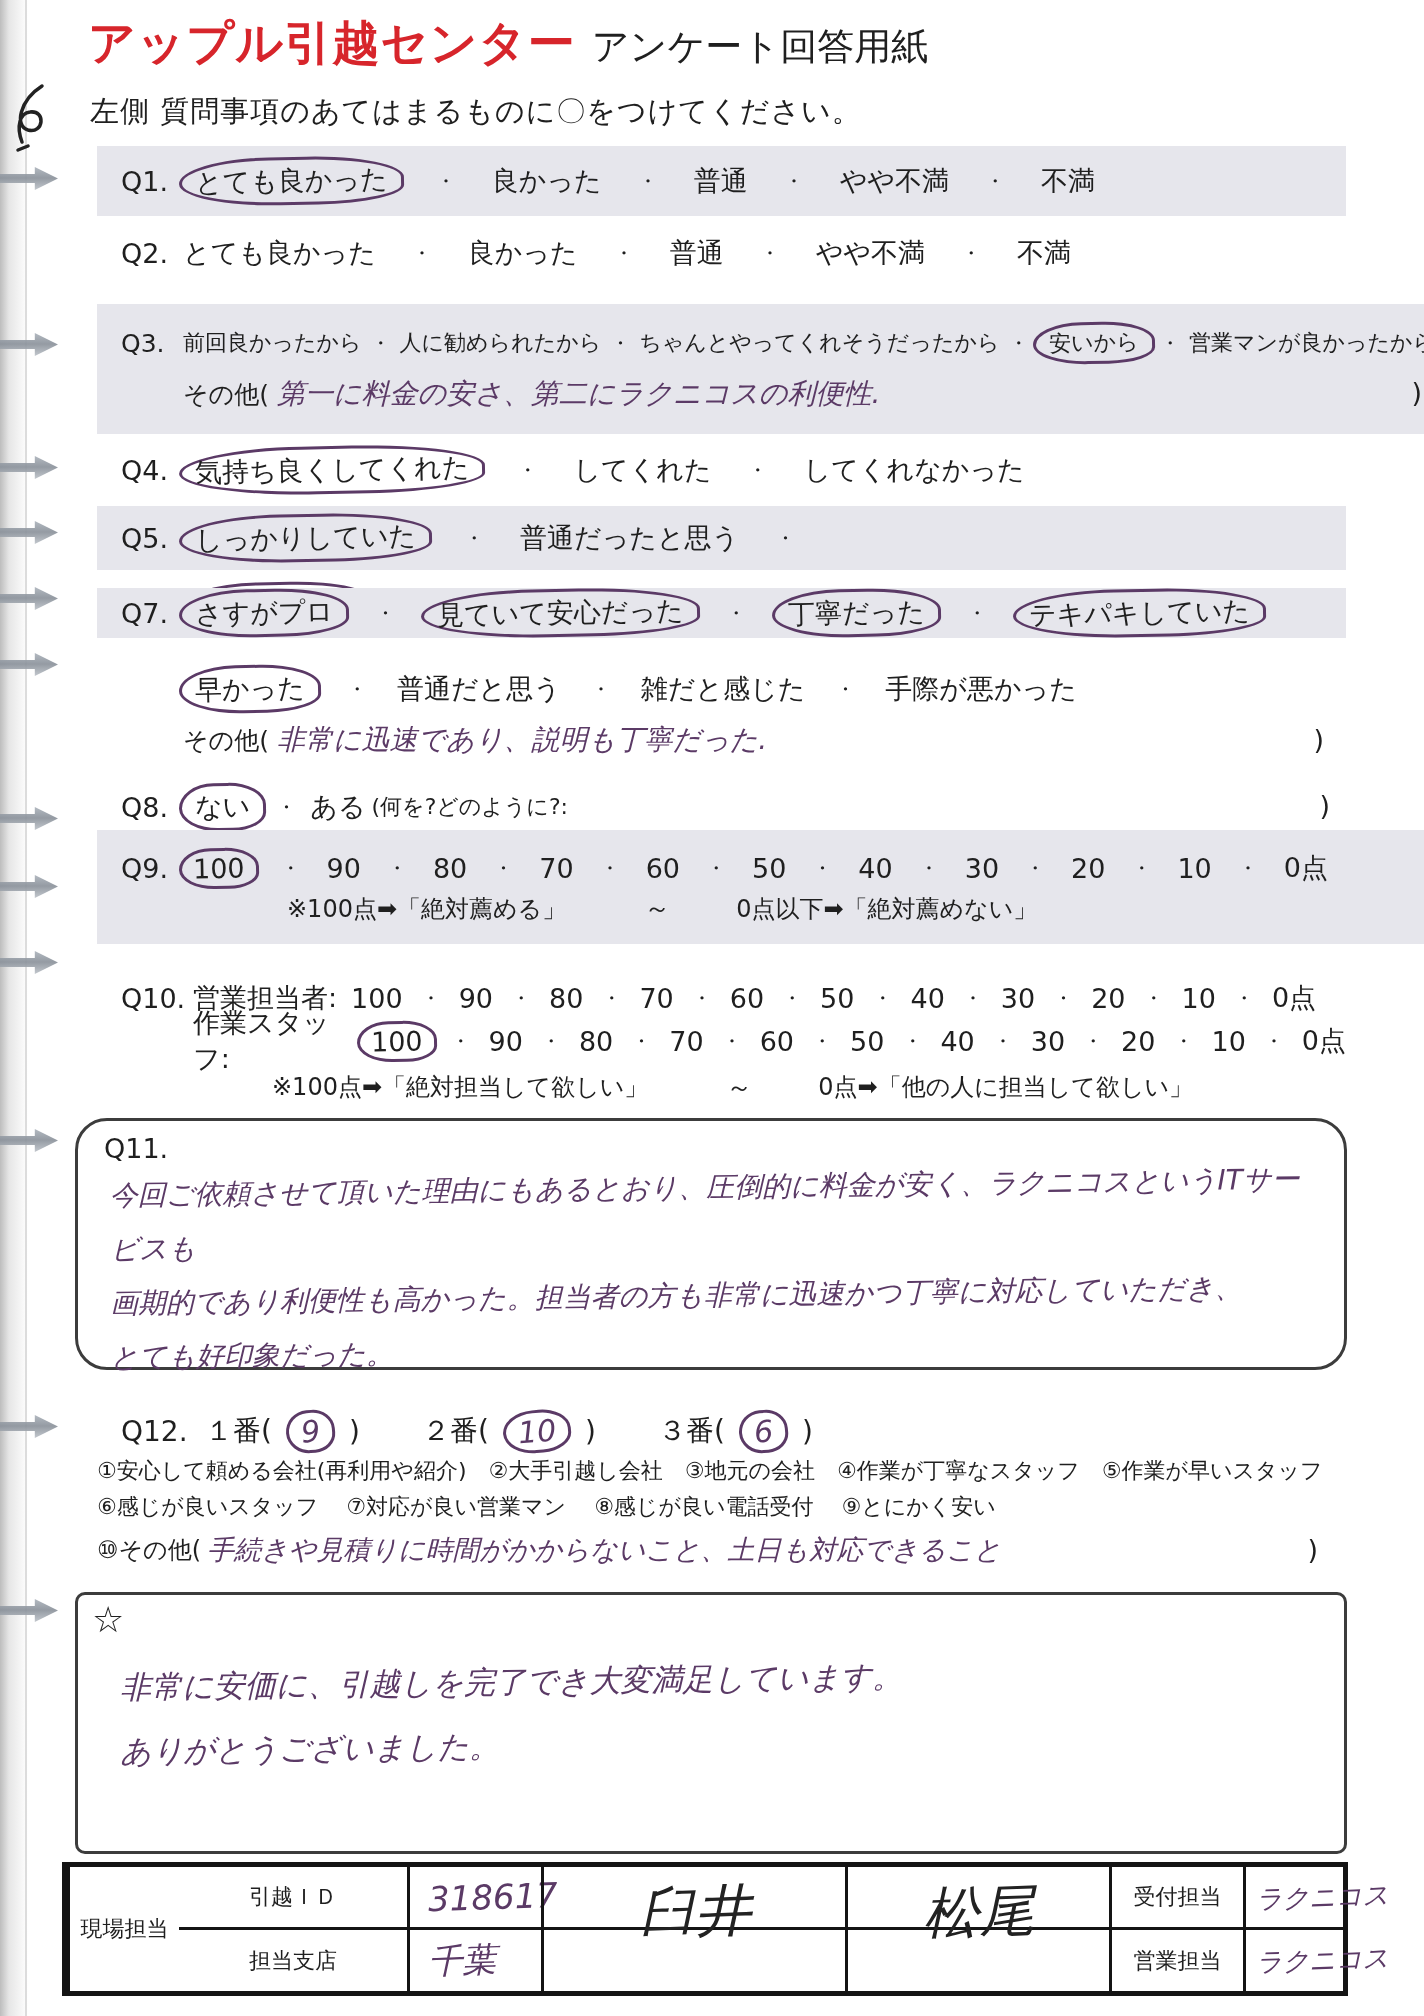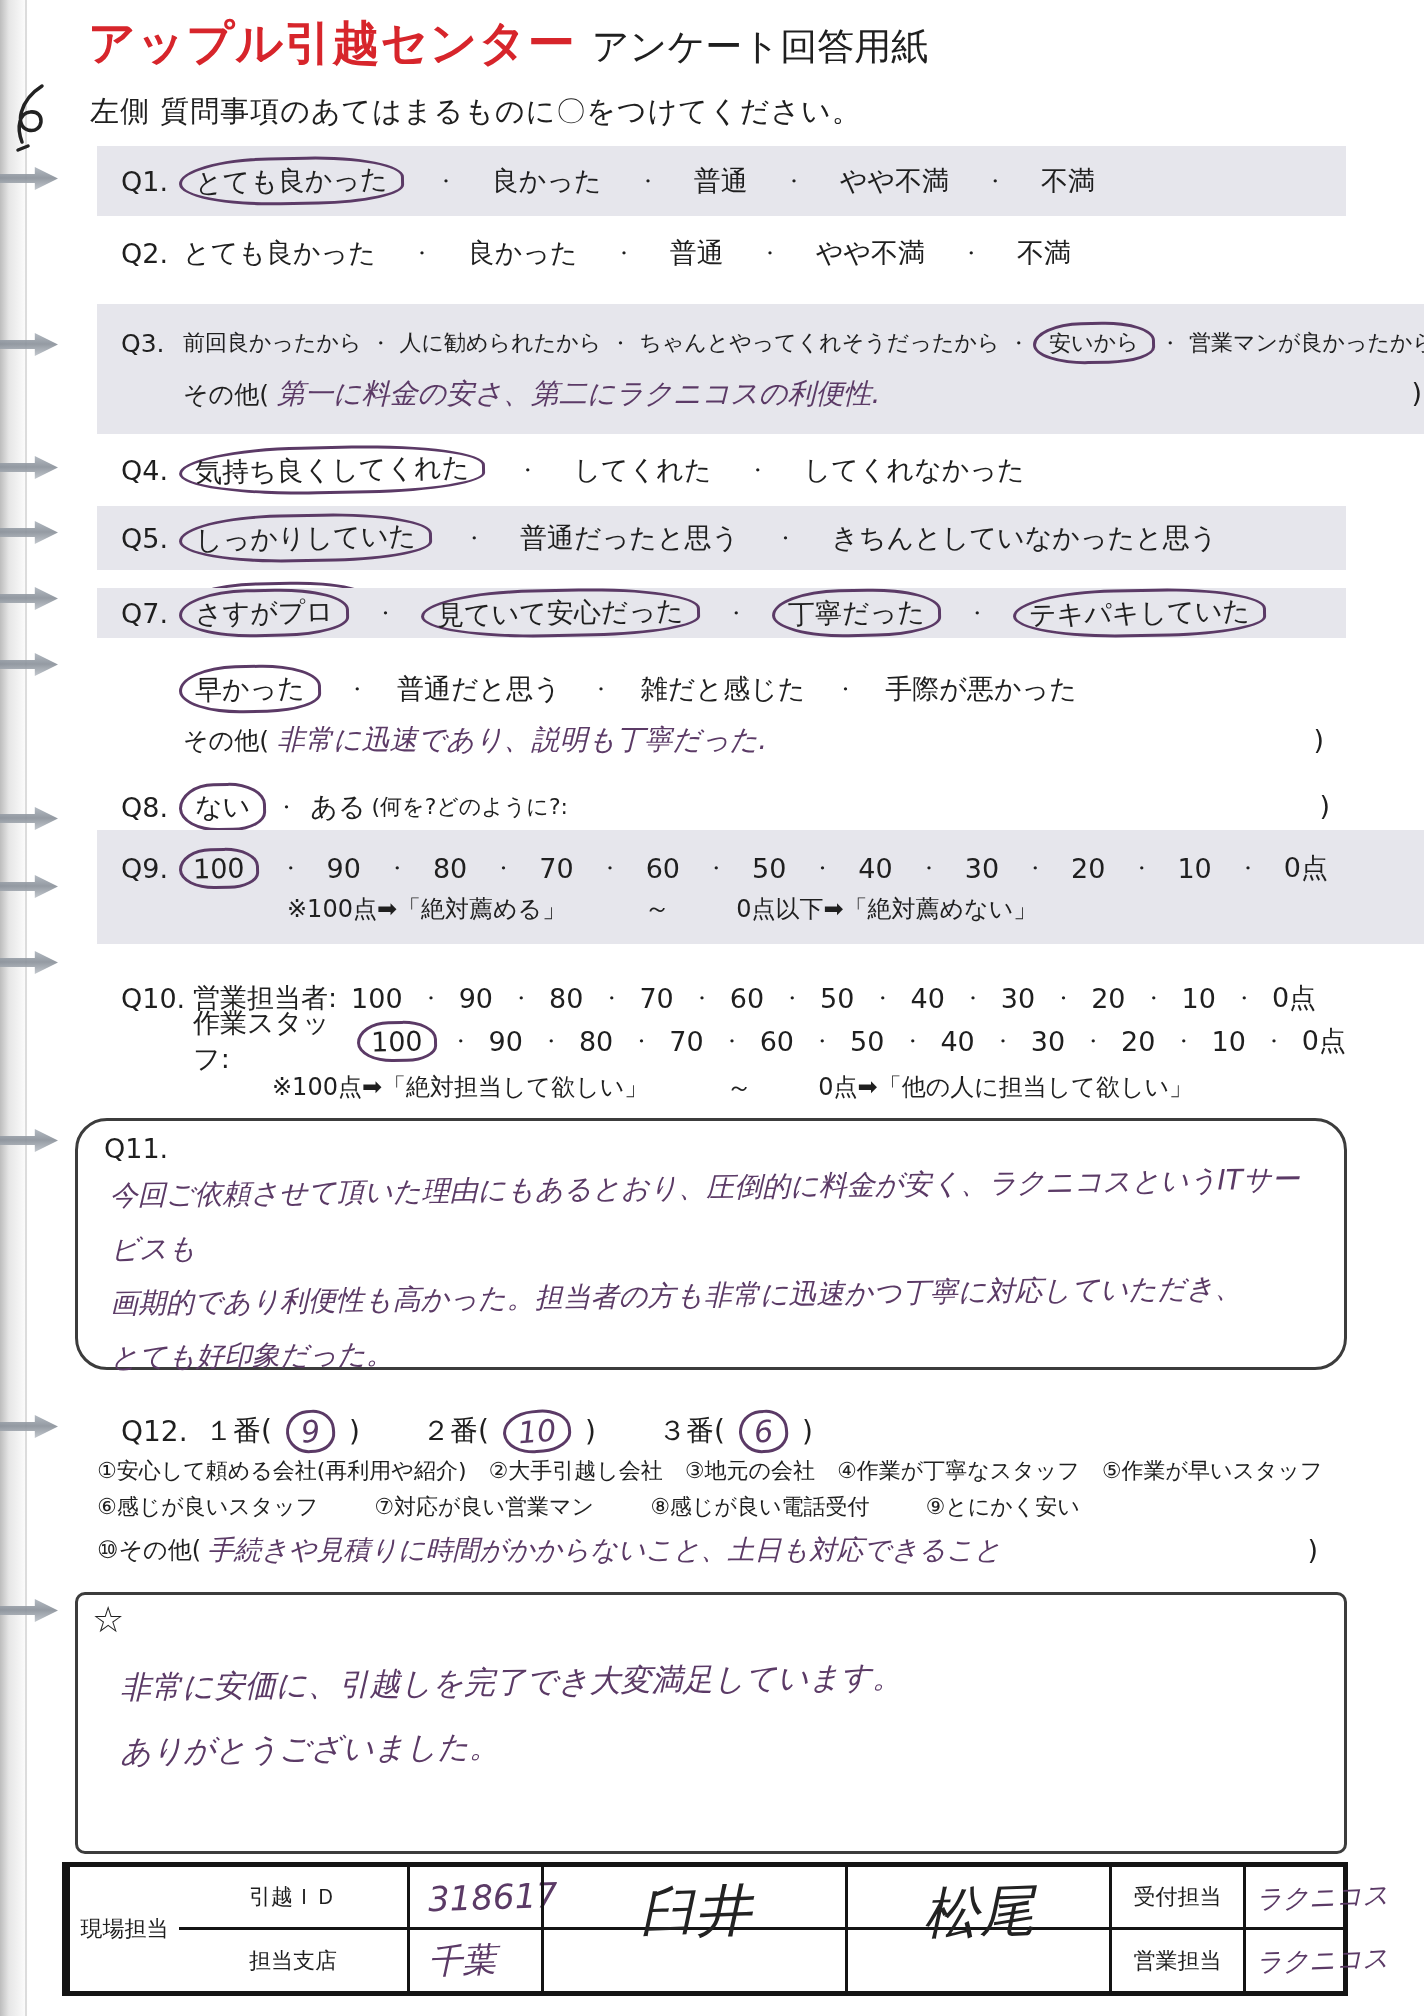--- a/index.html
+++ b/index.html
@@ -60,21 +60,21 @@
   .hw-lines{position:absolute;left:32px;right:30px;font-size:28px;line-height:54px;}
   .star-glyph{position:absolute;top:4px;left:14px;font-size:36px;}
 
   .q12slots{display:flex;align-items:center;}
   .slotname{font-size:28px;font-weight:500;}
   .ansnum{color:var(--purple);font-style:italic;font-size:30px;border:3px solid var(--purple);
     border-radius:50% 50% 48% 52%/55% 52% 48% 56%;padding:1px 12px;margin:0 14px;transform:rotate(-5deg);display:inline-block;}
   .slotclose{font-size:28px;font-weight:500;margin-right:62px;}
   .q12opts{display:flex;align-items:center;white-space:nowrap;font-size:22px;font-weight:500;}
   .q12opts .opt{font-size:22px;}
-  .q12opts.r1{gap:22px;} .q12opts.r2{gap:56px;}
+  .q12opts.r1{gap:22px;} .q12opts.r2{gap:28px;}
 
   .ftable{position:absolute;left:62px;top:1862px;width:1286px;border:5px solid #141414;
     display:grid;grid-template-columns:112px 228px 134px 304px 264px 134px 100px;
     grid-template-rows:60px 64px;background:#fff;}
   .fcell{border-left:3px solid #141414;position:relative;display:flex;align-items:center;}
   .fcell.c1{border-left:none;}
   .fcell.r2{border-top:3px solid #141414;}
   .flabel{font-size:22px;font-weight:500;justify-content:center;}
   .fval .hw{font-size:34px;transform:rotate(-2deg);margin-left:18px;white-space:nowrap;}
   .fval.small .hw{font-size:26px;margin-left:10px;}
@@ -178,21 +178,20 @@
 </div>
 
 <div class="row band" style="top:506px;height:64px;">
   <span class="qlabel">Q5.</span>
   <div class="opts fs27">
 
   <span class="opt circ">しっかりしていた</span>
       <span class="sep">・</span>
       <span class="opt">普通だったと思う</span>
       <span class="sep">・</span>
-      <span class="opt">きちんとしていなかったと思う</span>
     </div>
 </div>
 
 <div class="row" style="top:576px;height:60px;">
   <span class="qlabel">Q6.</span>
   <div class="opts fs27 sep46">
 
   <span class="opt circ">感じ良かった</span>
       <span class="sep">・</span>
       <span class="opt">良かった</span>

